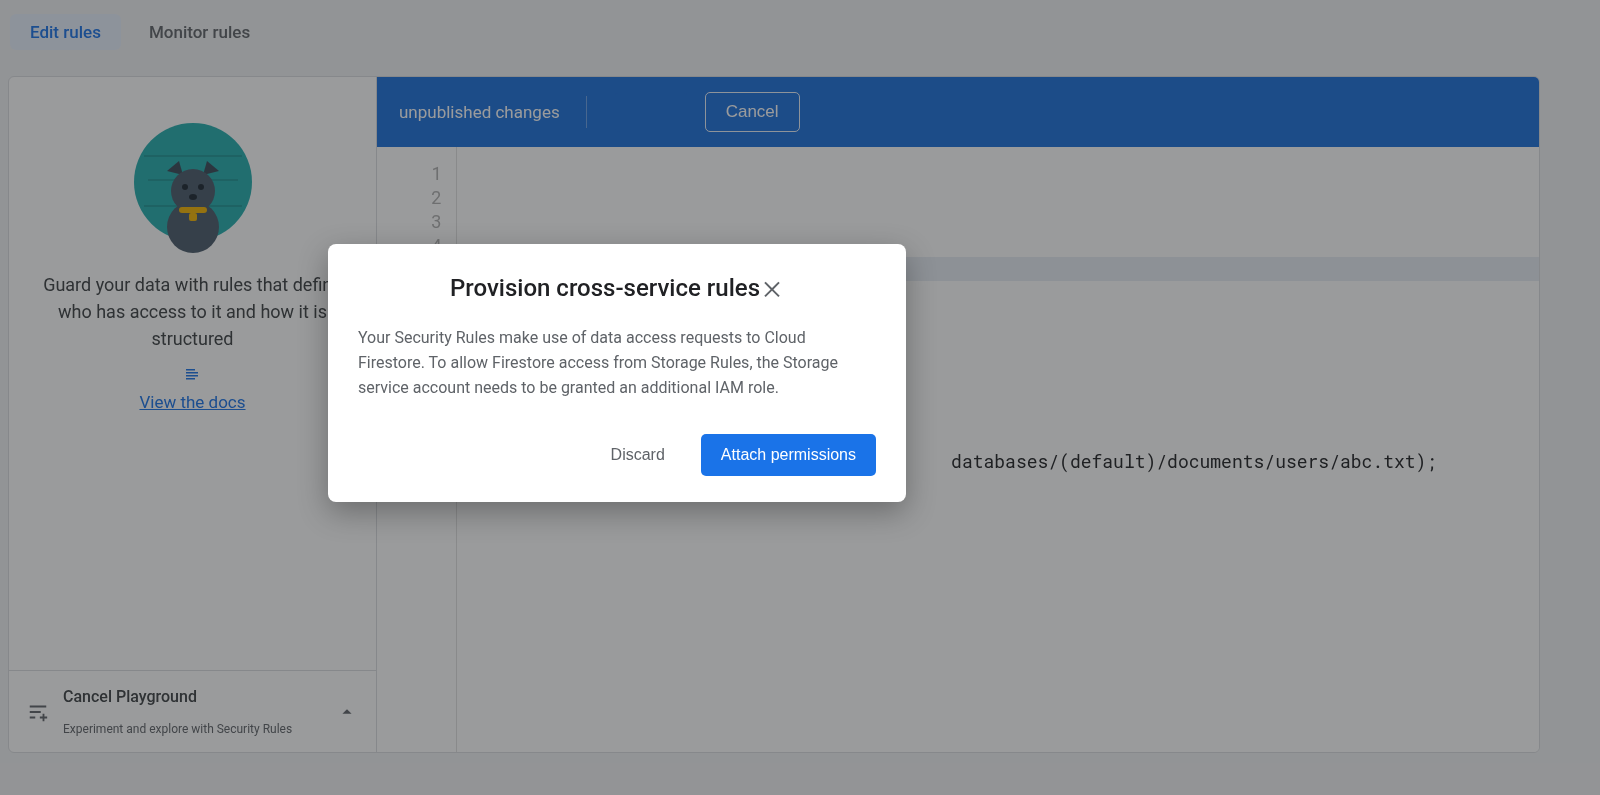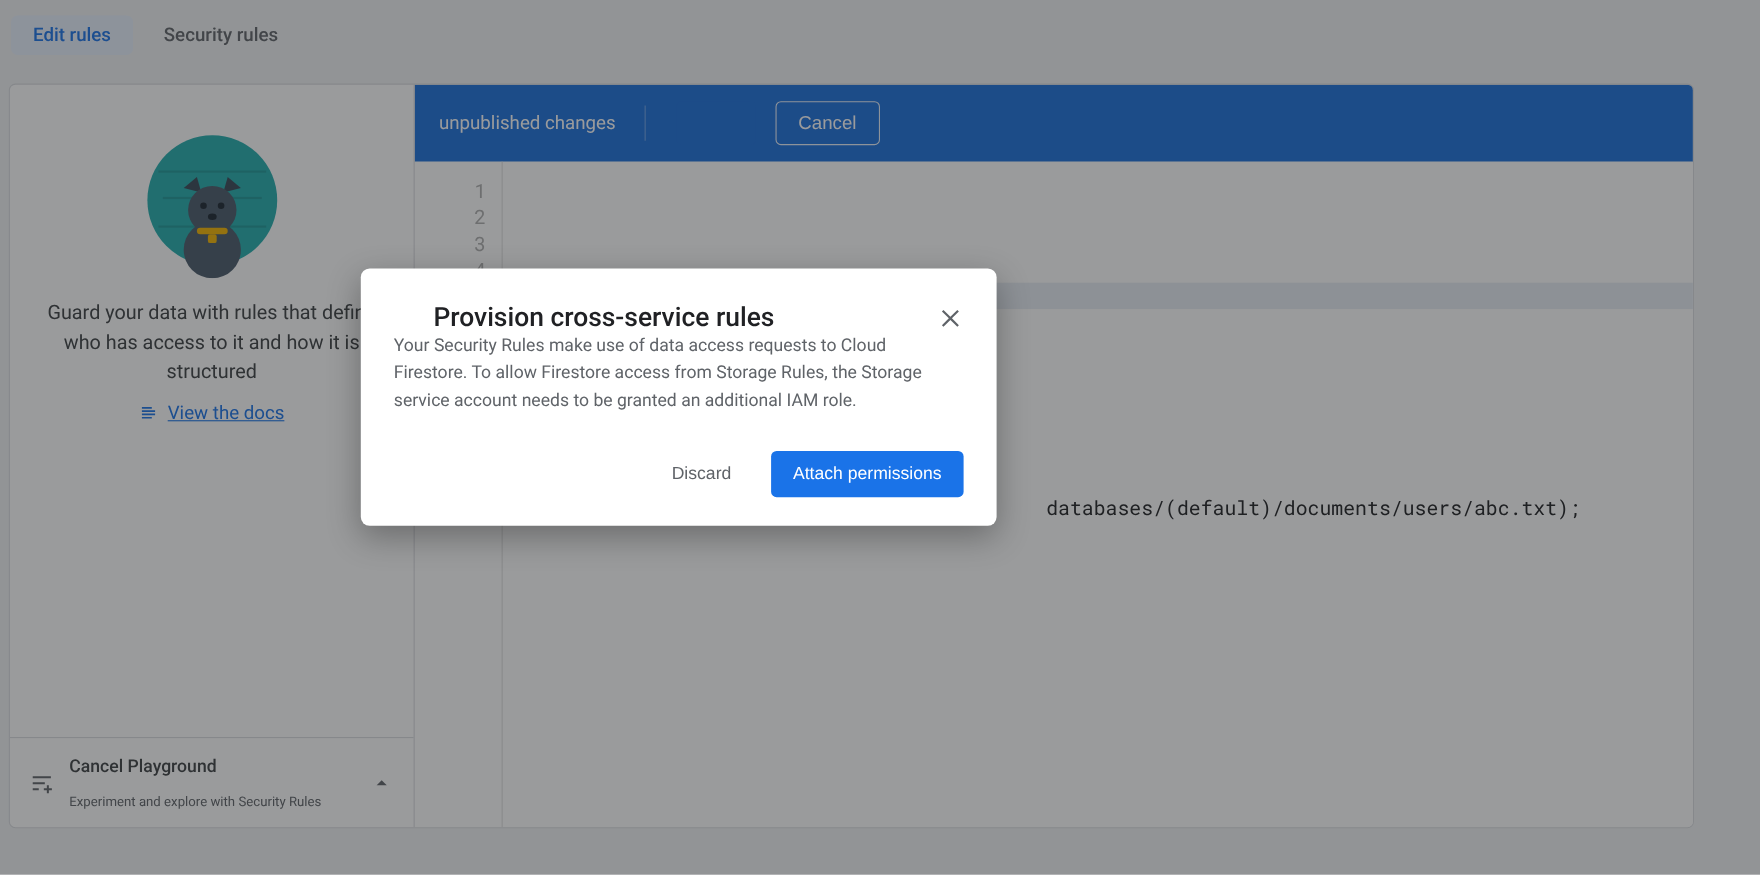--- a/index.html
+++ b/index.html
@@ -98,20 +98,21 @@
     line-height: 1.5;
     color: #3c4043;
     margin-bottom: 14px;
   }
   .docs-link-row {
     display: inline-flex;
     align-items: center;
     gap: 8px;
     color: #1a73e8;
     font-size: 17px;
+    flex-direction: column;
   }
   .docs-link-row a {
     color: #1a73e8;
     text-decoration: underline;
     cursor: pointer;
   }
   .docs-icon {
     width: 18px; height: 18px;
   }
 
@@ -220,36 +221,36 @@
     top: 244px;
     left: 328px;
     width: 578px;
     background: #fff;
     border-radius: 8px;
     box-shadow: 0 10px 30px rgba(0,0,0,0.3);
     padding: 30px 30px 26px 30px;
   }
   .dialog-head {
     display: flex;
-    justify-content: space-between;
+    justify-content: center;
     align-items: flex-start;
-    margin-left: 36px;
   }
   .dialog-title {
     font-size: 24px;
     font-weight: 500;
     color: #202124;
   }
   .close-x {
     color: #5f6368;
     cursor: pointer;
     width: 24px; height: 24px;
     margin-top: 2px;
   }
   .dialog-body {
+    margin-top: 24px;
     font-size: 16px;
     line-height: 1.55;
     color: #5f6368;
     max-width: 510px;
   }
   .dialog-actions {
     display: flex;
     justify-content: flex-end;
     gap: 22px;
     margin-top: 34px;
@@ -272,21 +273,21 @@
     padding: 12px 20px;
     border-radius: 5px;
     cursor: pointer;
   }
 </style>
 </head>
 <body>
 
 <div class="tabs-row">
   <div class="tab active">Edit rules</div>
-  <div class="tab">Security rules</div>
+  <div class="tab">Monitor rules</div>
 </div>
 
 <div class="main-panel">
 
   <div class="sidebar">
     <div class="sidebar-content">
       <div class="mascot">
         <div class="mascot-circle">
             <div class="ln2"></div>
           </div>

